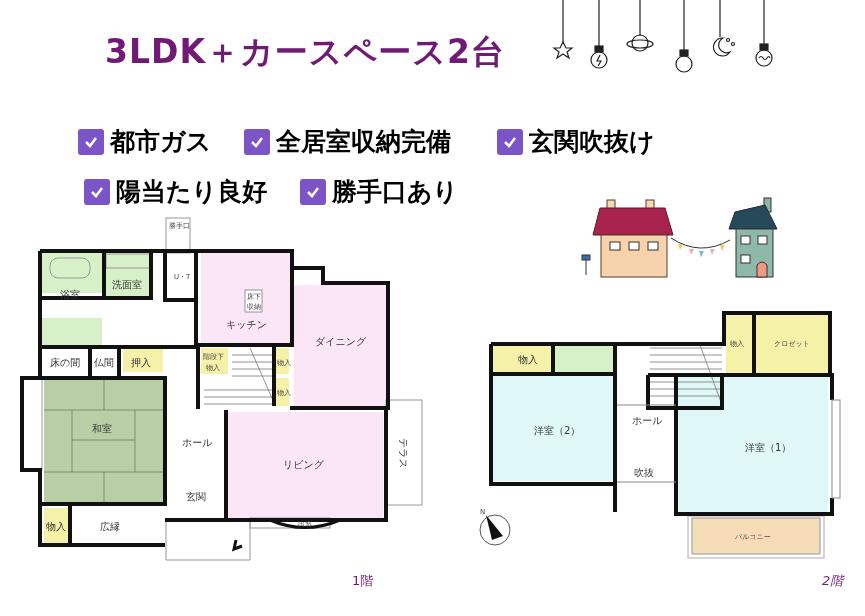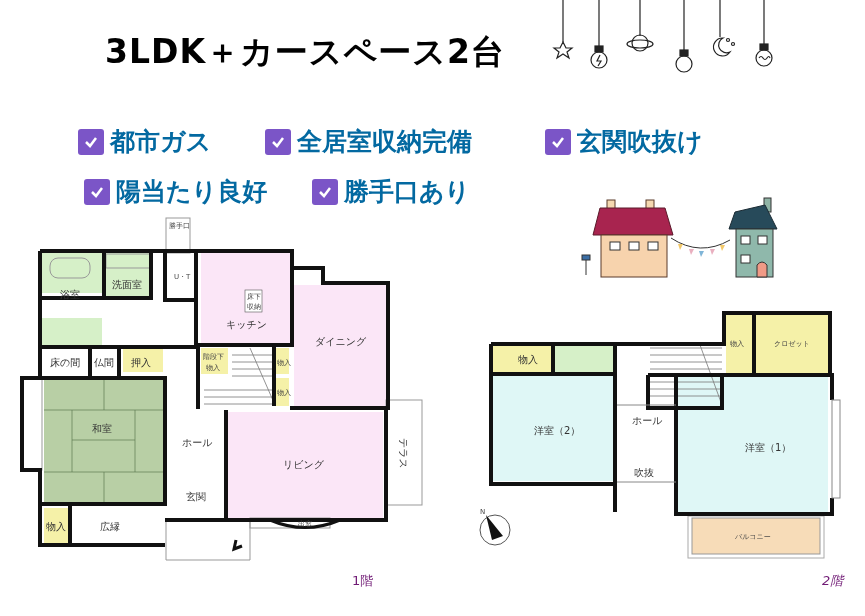--- a/index.html
+++ b/index.html
@@ -1,63 +1,63 @@
 <!DOCTYPE html>
 <html><head>
 <meta charset="utf-8">
 <style>
   html,body{margin:0;padding:0;background:#ffffff;}
   body{width:865px;height:616px;position:relative;overflow:hidden;font-family:"DejaVu Sans","Liberation Sans",sans-serif;}
   .abs{position:absolute;}
-  .title{left:105px;top:30px;font-size:33px;font-weight:bold;color:#000000;letter-spacing:1px;}
-  .feat{display:flex;align-items:center;font-size:25px;font-weight:bold;color:#0369a1;}
+  .title{left:105px;top:30px;font-size:33px;font-weight:bold;color:#701a75;letter-spacing:1px;}
+  .feat{display:flex;align-items:center;font-size:25px;font-weight:bold;color:#000000;}
   .chk{width:26px;height:26px;background:#7b55c7;border-radius:3px;display:inline-flex;align-items:center;justify-content:center;margin-right:6px;}
   .plan-svg{position:absolute;left:0;top:0;}
   .lbl{font-size:10px;fill:#333;font-family:"DejaVu Sans",sans-serif;}
   .lbls{font-size:7px;fill:#444;font-family:"DejaVu Sans",sans-serif;}
   .floor{font-size:13px;color:#701a75;}
 </style>
 </head>
 <body>
 
 <div class="abs title">3LDK＋カースペース2台</div>
 
 <div class="abs feat" style="left:78px;top:125px;">
   <span class="chk">
       <svg width="16" height="16" viewBox="0 0 16 16">
         <path d="M3 8 L7 12 L13 4" stroke="#fff" stroke-width="2.5" fill="none"></path>
       </svg>
     </span>
   <span>都市ガス</span>
 </div>
-<div class="abs feat" style="left:265px;top:125px;align-items:center;">
+<div class="abs feat" style="left:244px;top:125px;align-items:center;">
   <span class="chk">
       <svg width="16" height="16" viewBox="0 0 16 16">
         <path d="M3 8 L7 12 L13 4" stroke="#fff" stroke-width="2.5" fill="none"></path>
       </svg>
     </span>
   <span>全居室収納完備</span>
 </div>
-<div class="abs feat" style="left:545px;top:125px;font-family:Liberation Mono, monospace;">
+<div class="abs feat" style="left:497px;top:125px;font-family:Liberation Mono, monospace;">
   <span class="chk">
       <svg width="16" height="16" viewBox="0 0 16 16">
         <path d="M3 8 L7 12 L13 4" stroke="#fff" stroke-width="2.5" fill="none"></path>
       </svg>
     </span>
   <span>玄関吹抜け</span>
 </div>
 <div class="abs feat" style="left:78px;top:175px;padding-left:6px;">
   <span class="chk">
       <svg width="16" height="16" viewBox="0 0 16 16">
         <path d="M3 8 L7 12 L13 4" stroke="#fff" stroke-width="2.5" fill="none"></path>
       </svg>
     </span>
   <span>陽当たり良好</span>
 </div>
-<div class="abs feat" style="left:312px;top:175px;">
+<div class="abs feat" style="left:300px;top:175px;">
   <span class="chk">
       <svg width="16" height="16" viewBox="0 0 16 16">
         <path d="M3 8 L7 12 L13 4" stroke="#fff" stroke-width="2.5" fill="none"></path>
       </svg>
     </span>
   <span>勝手口あり</span>
 </div>
 
 <svg class="abs" style="left:545px;top:0;" width="240" height="90">
   <g stroke="#222" fill="none" stroke-width="1.2">

